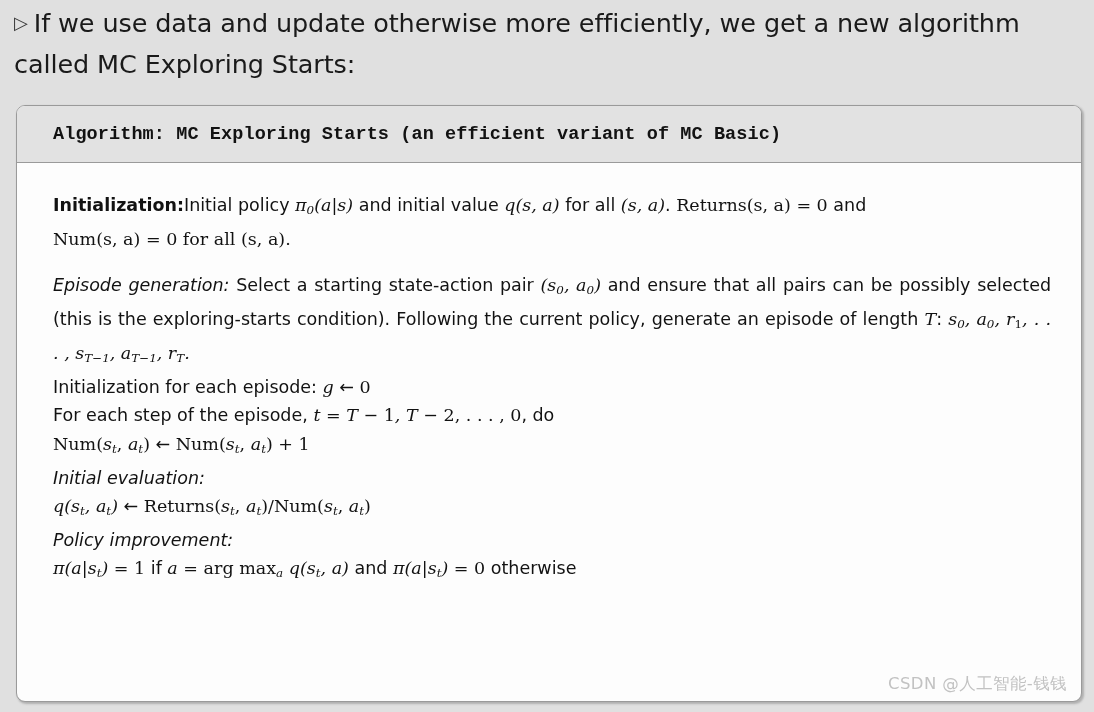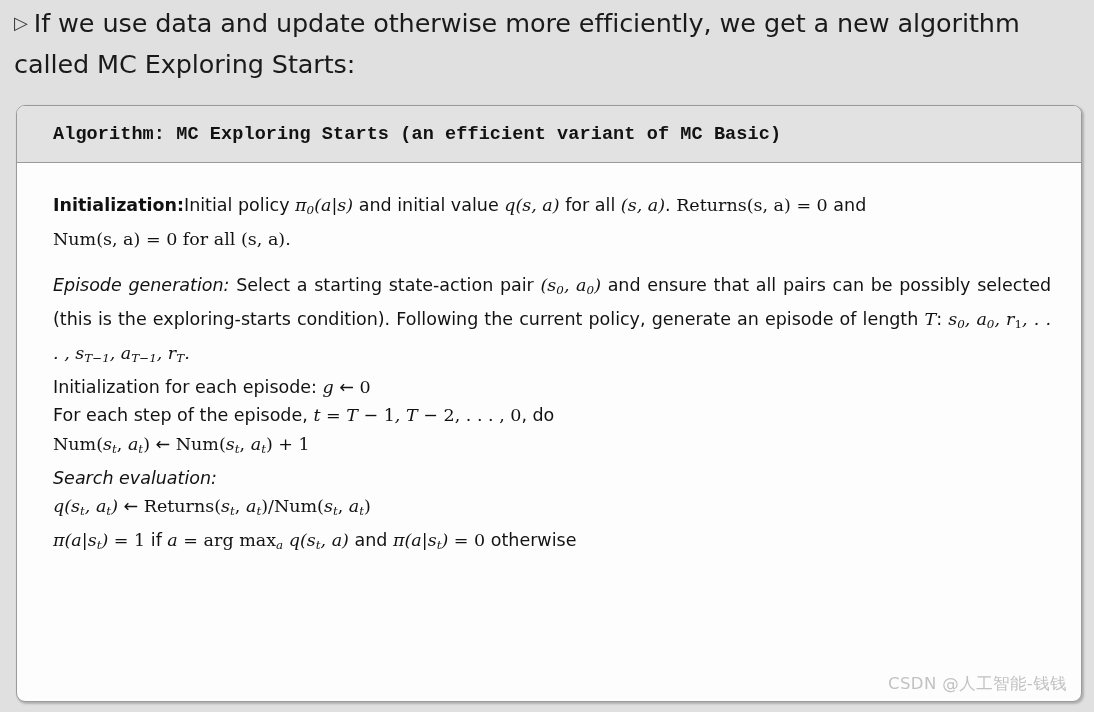--- a/index.html
+++ b/index.html
@@ -166,27 +166,30 @@
         <span>For each step of the episode, </span><span class="m">t <span class="mn">=</span> T <span class="mn">−</span> <span class="mn">1</span>, T <span class="mn">−</span> <span class="mn">2</span><span class="mn">, . . . , 0</span></span><span>, do</span>
       </div>
 
 
 
       <div class="ln indent2 blk">
         <span class="mn">Num(<span class="m">s<sub>t</sub></span>, <span class="m">a<sub>t</sub></span>) <span class="mr">←</span> Num(<span class="m">s<sub>t</sub></span>, <span class="m">a<sub>t</sub></span>) + 1</span>
       </div>
 
       <div class="ln indent2 blk">
-        <span class="it">Search evaluation:</span>
+        <span class="it">Initial evaluation:</span>
       </div>
 
       <div class="ln indent2 blk">
         <span class="m">q(s<sub>t</sub>, a<sub>t</sub>) <span class="mr">←</span> <span class="mn">Returns(</span>s<sub>t</sub><span class="mn">, </span>a<sub>t</sub><span class="mn">)/Num(</span>s<sub>t</sub><span class="mn">, </span>a<sub>t</sub><span class="mn">)</span></span>
       </div>
 
+      <div class="ln indent2 blk">
+        <span class="it">Policy improvement:</span>
+      </div>
 
       <div class="ln indent2 blk">
         <span class="m">π(a|s<sub>t</sub>) <span class="mn">= 1</span> <span class="mr">if</span> a <span class="mn">=</span> <span class="mn">arg max</span><sub>a</sub> q(s<sub>t</sub>, a) <span class="mr">and</span> π(a|s<sub>t</sub>) <span class="mn">= 0</span> <span class="mr">otherwise</span></span>
       </div>
 
     </div>
 
     <div class="watermark">CSDN @人工智能-钱钱</div>
   </div>
 

